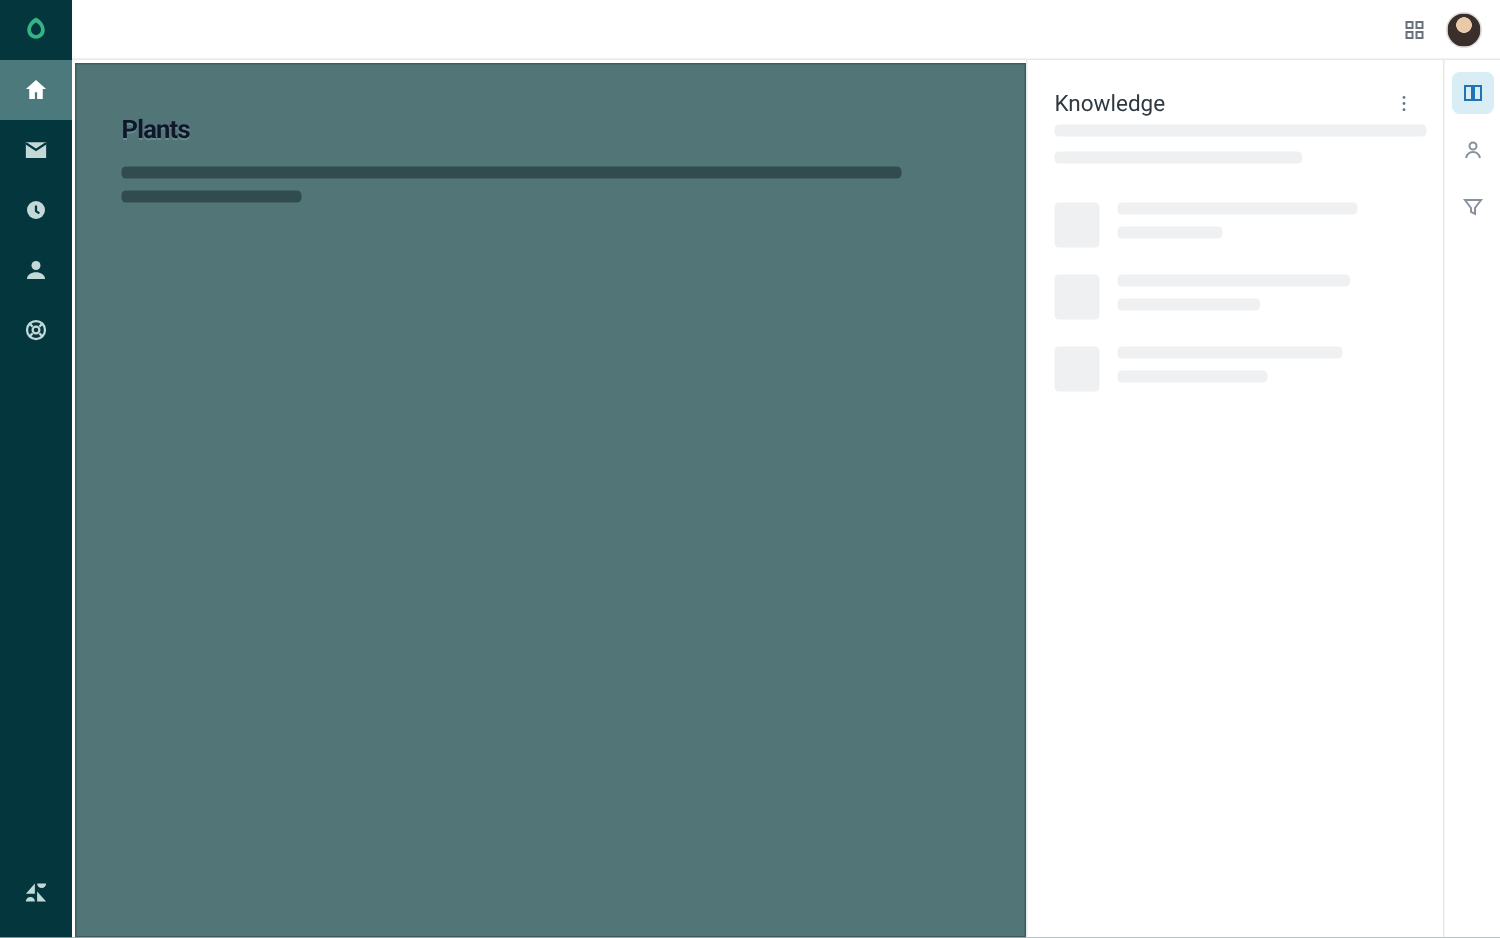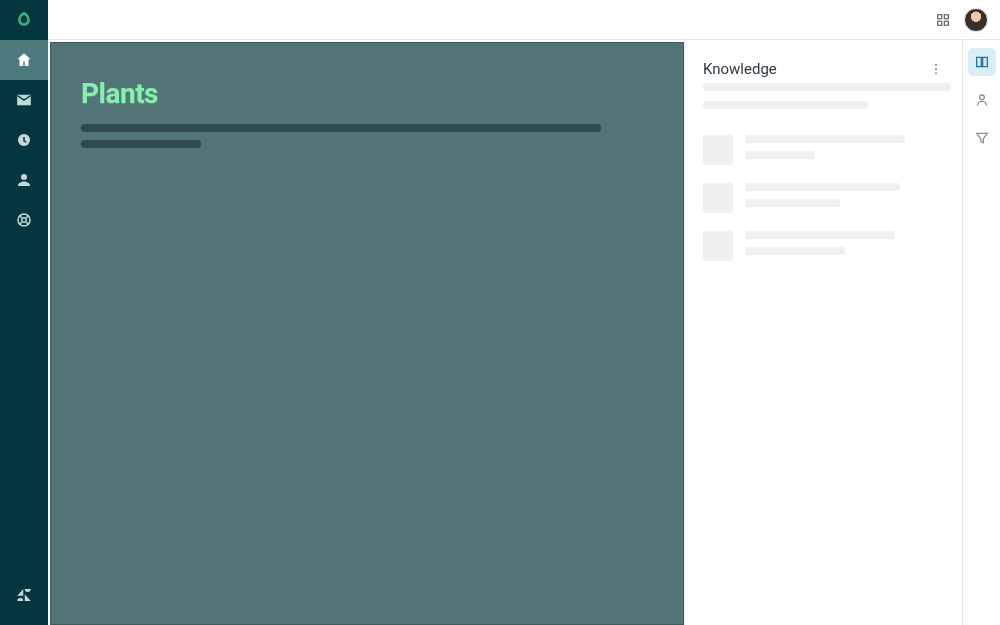--- a/index.html
+++ b/index.html
@@ -75,23 +75,23 @@
 
   .workspace {
     flex: 1;
     background: #527678;
     border: 1px solid #3e5c5e;
     margin: 2px 0 0 2px;
     padding: 34px 30px;
     position: relative;
   }
   .ws-title {
-    font-size: 28px;
+    font-size: 17px;
     font-weight: 700;
-    color: #86efac;
+    color: #0f172a;
     text-shadow: 0 1px 0 #6a8d8f;
     letter-spacing: -0.5px;
   }
   .ws-skel-line {
     background: #304c4f;
     height: 8px;
     border-radius: 3px;
     margin-top: 14px;
   }
 

